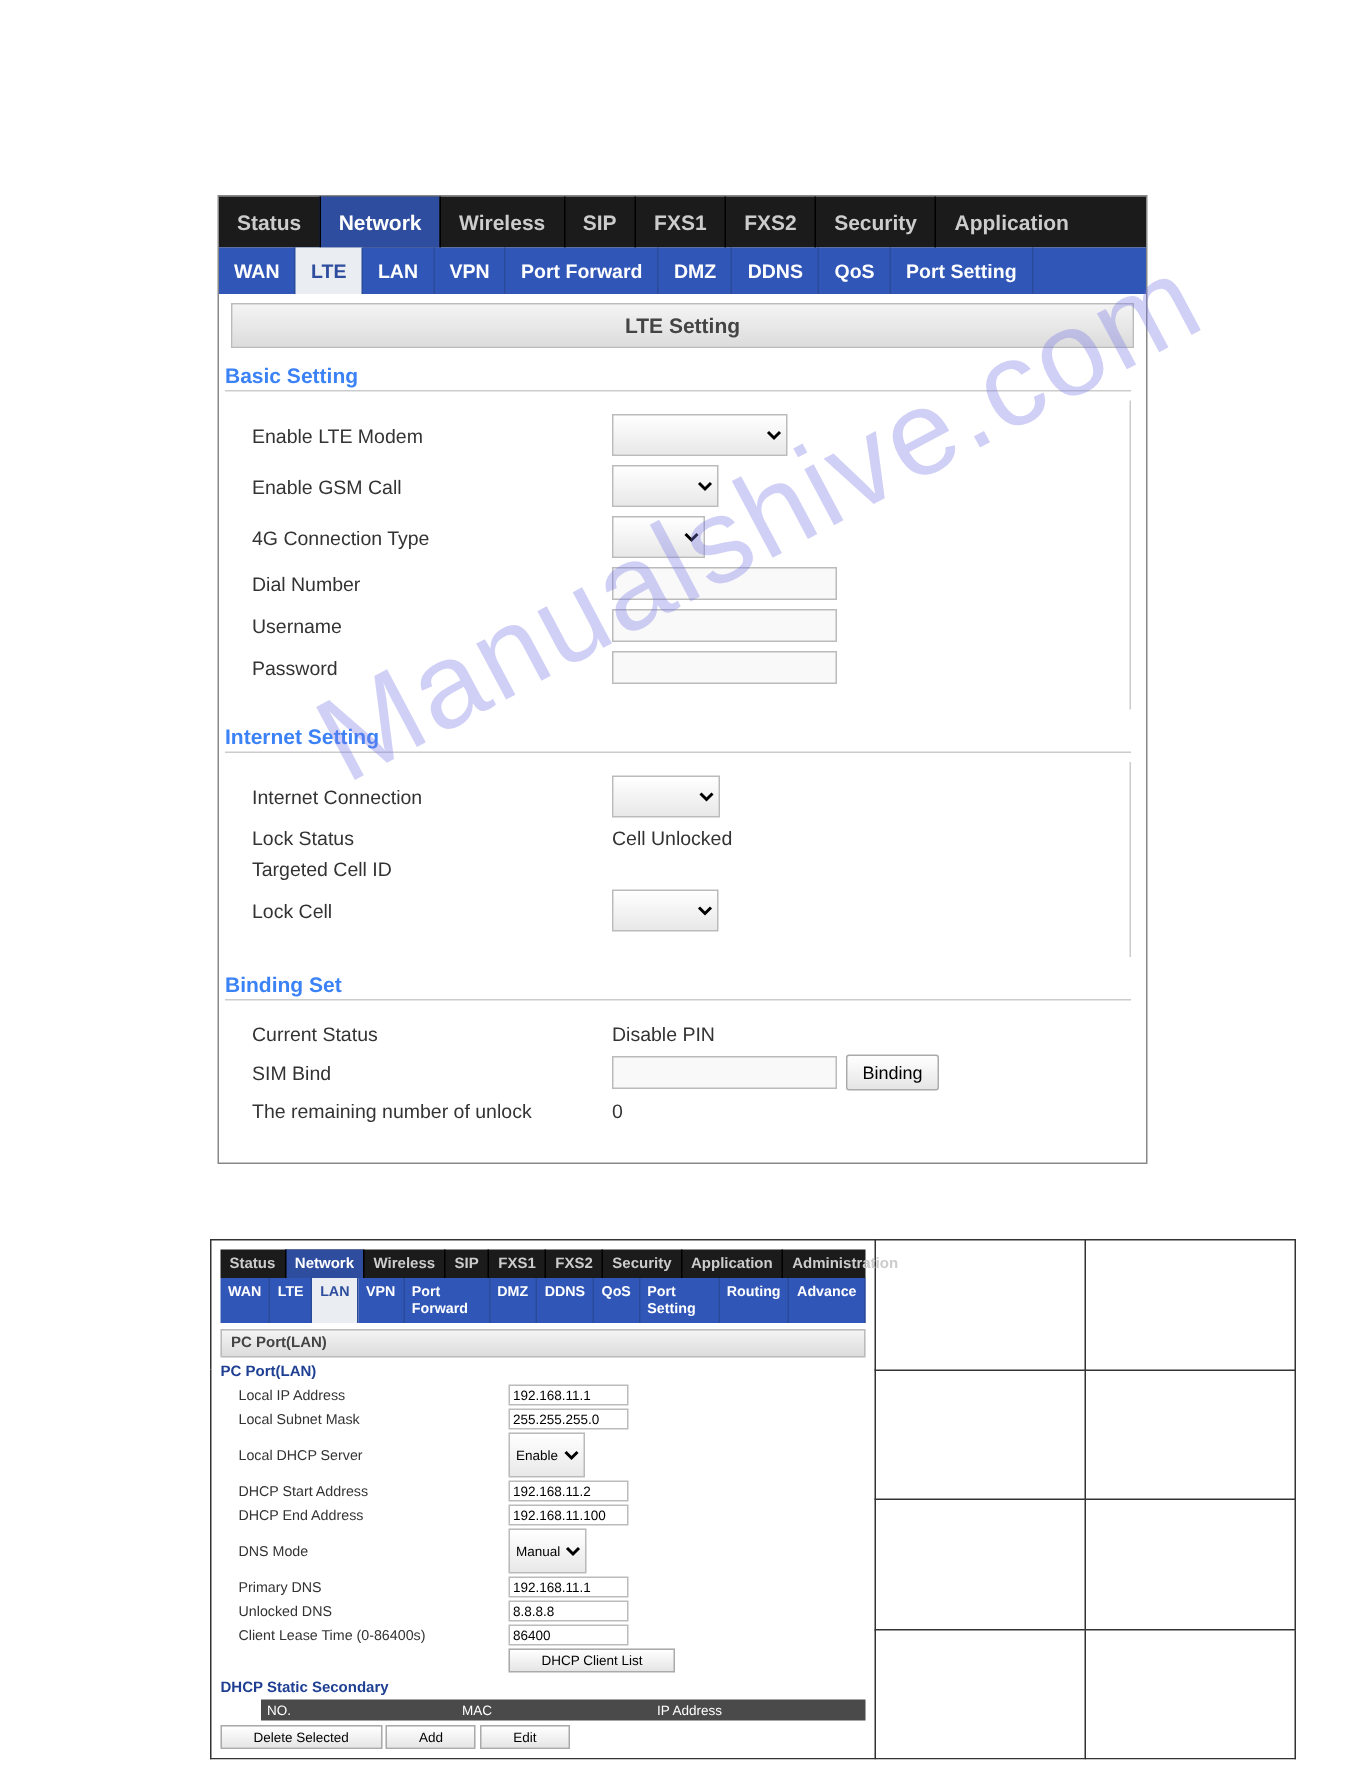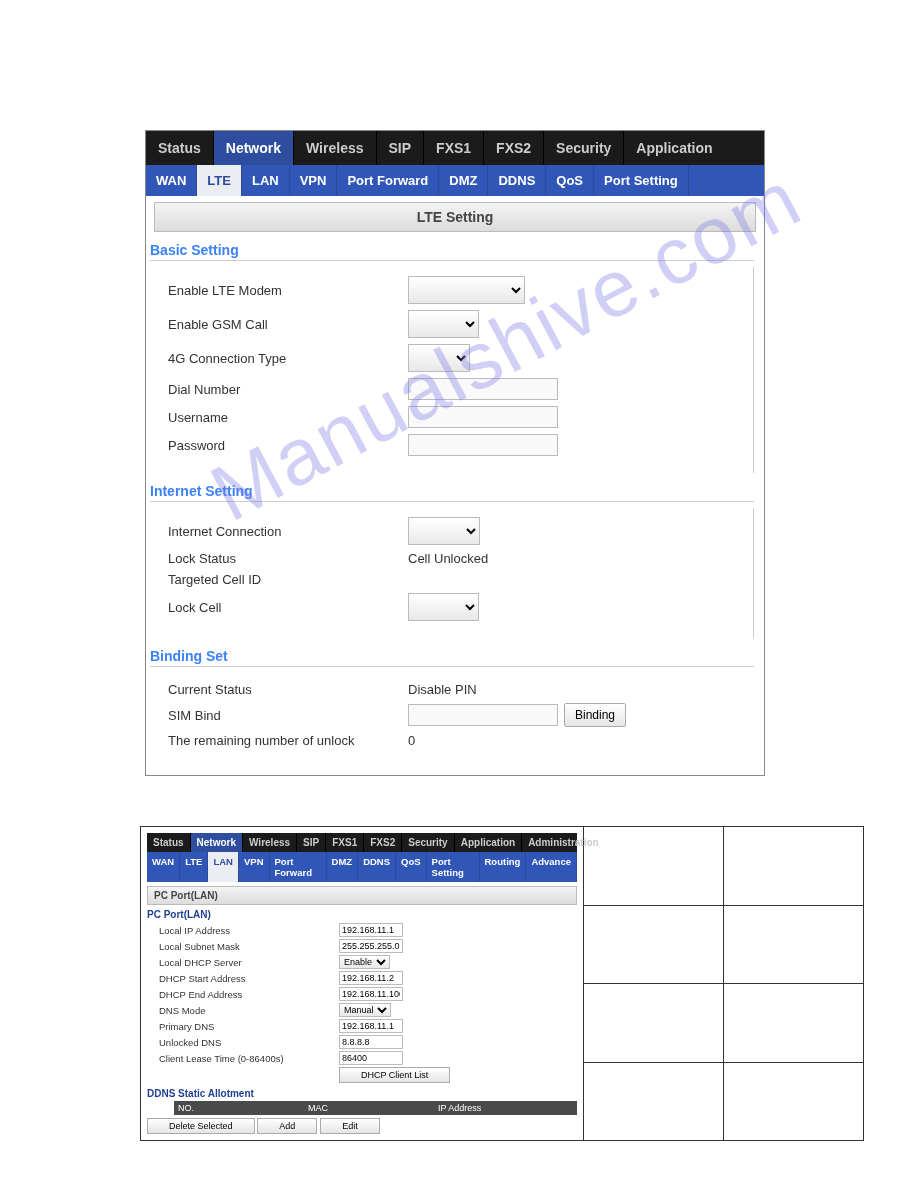--- a/index.html
+++ b/index.html
@@ -34,22 +34,22 @@
   .panel2 .topnav2 .t { padding:4px 6px; color:#ccc; font-size:10px; border-left:1px solid #000; font-weight:bold; cursor:pointer; }
   .panel2 .topnav2 .t:first-child { border-left:none; }
   .panel2 .topnav2 .t.active { background:#2e4d9e; color:#fff; }
   .panel2 .subnav2 { display:flex; background:#3056b8; }
   .panel2 .subnav2 .t { padding:4px 5px; color:#fff; font-size:9.5px; border-right:1px solid #2a4a9a; font-weight:bold; cursor:pointer; }
   .panel2 .subnav2 .t.active { background:#eaedf2; color:#2e4d9e; }
   .panel2 .pagehead2 { background:linear-gradient(#f4f4f4,#dcdcdc); border:1px solid #bbb; margin:4px 0 0 0; padding:3px 6px; font-weight:bold; font-size:10px; color:#444; }
   .panel2 .stitle { color:#1e3f92; font-weight:bold; font-size:10px; margin:4px 0 2px 0; }
   .panel2 .r { display:flex; align-items:center; padding:1px 0 1px 12px; font-size:9.5px; }
   .panel2 .r .l { width:180px; }
-  .panel2 .r input[type=text] { height:14px; width:64px; border:1px solid #bbb; font-size:9px; padding:0 2px; }
-  .panel2 .r select { height:14px; border:1px solid #bbb; font-size:9px; background:linear-gradient(#fff,#e8e8e8); }
+  .panel2 .r input[type=text] { height:14px; width:80px; border:1px solid #bbb; font-size:9px; padding:0 2px; }
+  .panel2 .r select { height:30px; border:1px solid #bbb; font-size:9px; background:linear-gradient(#fff,#e8e8e8); }
   .panel2 .r button, .panel2 .btnrow button { height:16px; padding:0 21px; font-size:9px; background:linear-gradient(#fff,#e5e5e5); border:1px solid #aaa; cursor:pointer; }
   .panel2 .hdrbar { display:flex; background:#4a4a4a; color:#fff; font-size:9px; margin-top:2px;margin-left:27px; }
   .panel2 .hdrbar div { padding:2px 4px; }
   .panel2 .hdrbar .c1 { width:130px; }
   .panel2 .hdrbar .c2 { width:130px; }
   .panel2 .btnrow { padding:3px 0 0 0; }
 </style>
 </head>
 <body>
 
@@ -214,21 +214,21 @@
               <input type="text" value="8.8.8.8" style="">
             </div>
         <div class="r">
               <div class="l">Client Lease Time (0-86400s)</div>
               <input type="text" value="86400" style="">
             </div>
         <div class="r">
               <div class="l"></div>
               <button>DHCP Client List</button>
             </div>
-        <div class="stitle">DDNS Static Allotment</div>
+        <div class="stitle">DHCP Static Secondary</div>
         <div class="hdrbar">
           <div class="c1">NO.</div>
           <div class="c2">MAC</div>
           <div>IP Address</div>
         </div>
         <div class="btnrow">
           <button>Delete Selected</button>
           <button>Add</button>
           <button>Edit</button>
         </div>

